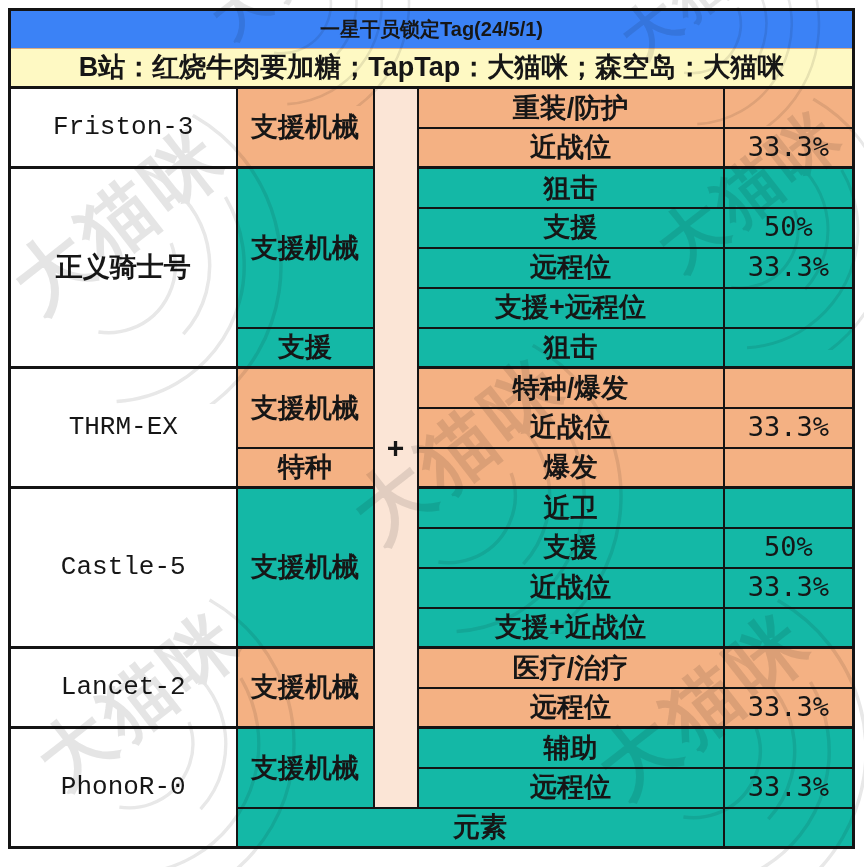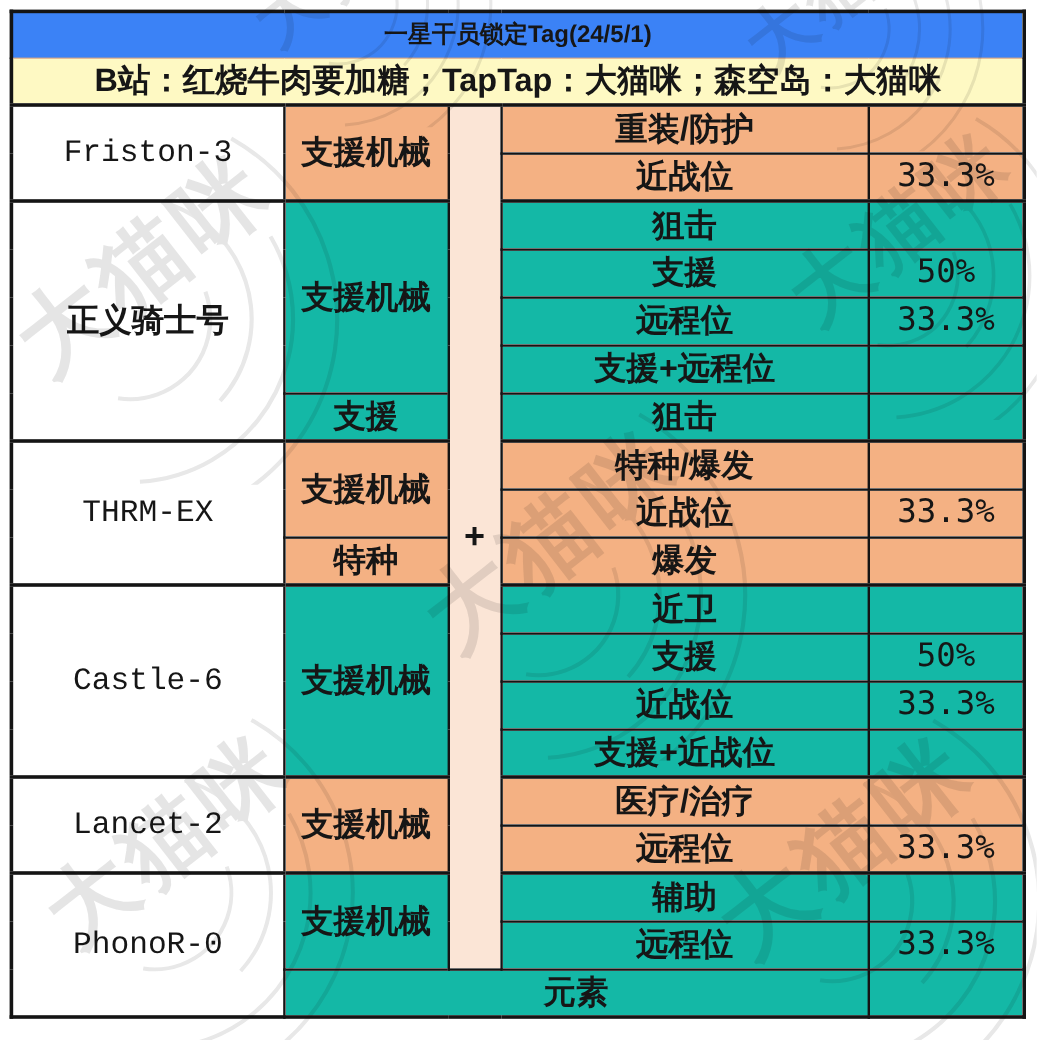--- a/index.html
+++ b/index.html
@@ -146,21 +146,21 @@
         <tr>
           <td class="result-cell dark">近战位</td>
           <td class="rate-cell dark">33.3%</td>
         </tr>
         <tr>
           <td class="tag-cell dark" rowspan="1">特种</td>
           <td class="result-cell dark">爆发</td>
           <td class="rate-cell dark"></td>
         </tr>
         <tr class="sec-start">
-          <td class="name-cell" rowspan="4">Castle-6</td>
+          <td class="name-cell" rowspan="4">Castle-5</td>
           <td class="tag-cell light" rowspan="4">支援机械</td>
           <td class="result-cell light">近卫</td>
           <td class="rate-cell light"></td>
         </tr>
         <tr>
           <td class="result-cell light">支援</td>
           <td class="rate-cell light">50%</td>
         </tr>
         <tr>
           <td class="result-cell light">近战位</td>

